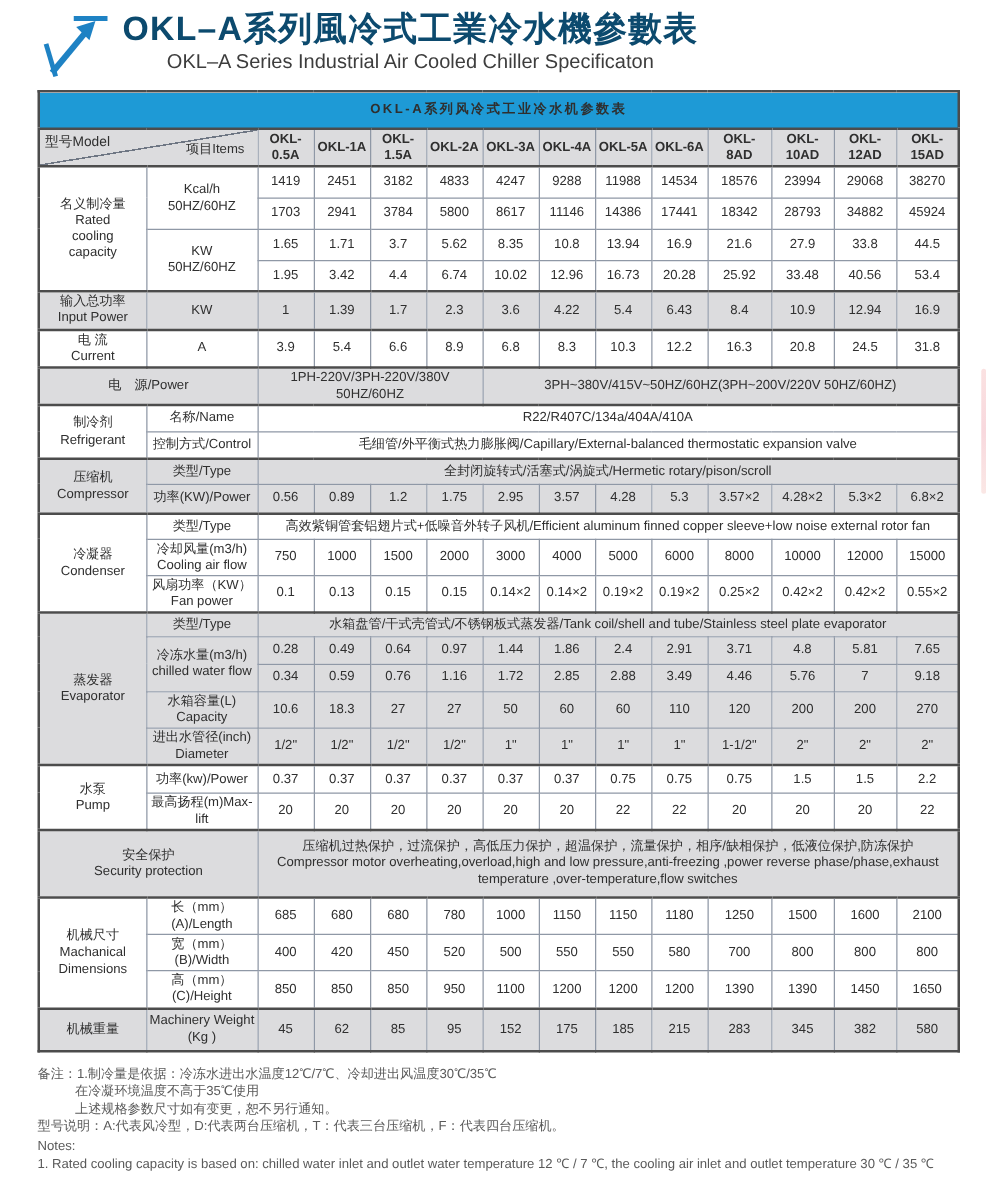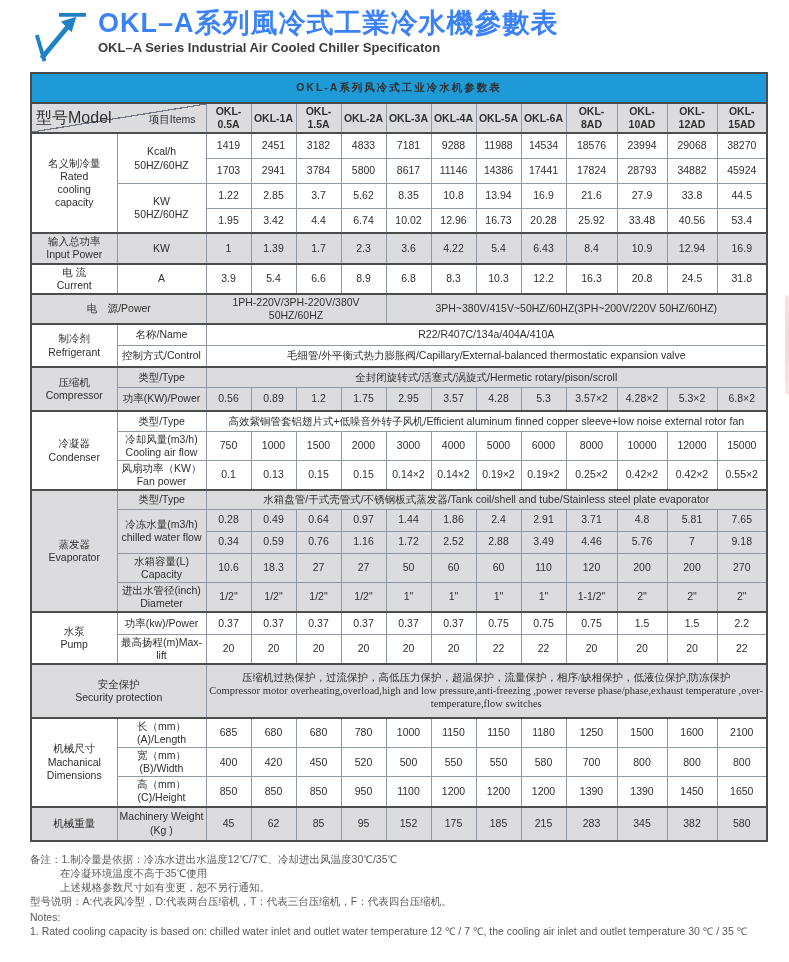--- a/index.html
+++ b/index.html
@@ -10,22 +10,22 @@
     color: #3a3a3a;
     overflow: hidden;
     position: relative;
   }
   .page { padding: 8px 28px 0 30px; position: relative; }
 
   
   .doc-header { display: flex; align-items: flex-start; gap: 10px; margin-bottom: 8px; }
   .logo { width: 58px; height: 54px; flex: 0 0 auto; margin-top: 2px; }
   .titles { line-height: 1.15; }
-  .title-cn { font-size: 27px; font-weight: bold; letter-spacing: 1px; color: #3b82f6; }
-  .title-en { font-size: 13px; font-weight: bold; color: #3d3d3d; margin-top: 2px; }
+  .title-cn { font-size: 27px; font-weight: bold; letter-spacing: 1px; color: #0c4a6e; }
+  .title-en { font-size: 16px; font-weight: normal; color: #3d3d3d; margin-top: 2px; text-align: center; }
 
   
   table.spec { border-collapse: collapse; table-layout: fixed; width: 731px; }
   table.spec td, table.spec th {
     border: 1px solid #8f98a6;
     font-size: 10.5px;
     text-align: center;
     vertical-align: middle;
     white-space: pre-line;
     padding: 1px 2px;
@@ -44,31 +44,31 @@
     font-size: 19px;
     font-weight: bold;
     letter-spacing: 2px;
     border: 2px solid #4c4c4c;
   }
   td.model { font-weight: bold; font-size: 10.5px; }
   td.glabel { font-size: 10.5px; margin-left: 41px; }
   td.ilabel { font-size: 10.5px; }
   td.val { font-size: 10.5px; }
   td.span { font-size: 10.5px; }
-  td.sectext { text-align: left; padding: 3px 8px; line-height: 1.55; font-family: Liberation Serif, serif; }
+  td.sectext { text-align: left; padding: 3px 8px; line-height: 1.55; }
 
   td.corner { position: relative; padding: 0; }
   td.corner::after {
     content: "";
     position: absolute; inset: 0;
     background: linear-gradient(to bottom right,
       transparent calc(50% - 0.6px), #6e7683 calc(50% - 0.6px),
       #6e7683 calc(50% + 0.6px), transparent calc(50% + 0.6px));
   }
-  .corner-model { position: absolute; left: 4px; top: 4px; font-size: 16px; z-index: 1; }
+  .corner-model { position: absolute; left: 4px; top: 4px; font-size: 11px; z-index: 1; }
   .corner-items { position: absolute; right: 10px; bottom: 6px; font-size: 10.5px; z-index: 1; }
 
   
   .notes { margin-top: 10px; font-size: 10.5px; color: #5a5a5a; line-height: 1.35; }
   .note { white-space: nowrap; }
   .ind-0 { padding-left: 0; }
   .ind-1 { padding-left: 26px; }
   .ind-2 { padding-left: 30px; }
   .notes-en { margin-top: 2px; }
 
@@ -137,48 +137,48 @@
           <td rowspan="4" class="glabel">名义制冷量
 Rated
 cooling
 capacity</td>
           <td rowspan="2" class="ilabel">Kcal/h
 50HZ/60HZ</td>
           <td class="val">1419</td>
           <td class="val">2451</td>
           <td class="val">3182</td>
           <td class="val">4833</td>
-          <td class="val">7181</td>
+          <td class="val">4247</td>
           <td class="val">9288</td>
           <td class="val">11988</td>
           <td class="val">14534</td>
           <td class="val">18576</td>
           <td class="val">23994</td>
           <td class="val">29068</td>
           <td class="val">38270</td>
         </tr>
         <tr class="white" style="height: 25px;">
           <td class="val">1703</td>
           <td class="val">2941</td>
           <td class="val">3784</td>
           <td class="val">5800</td>
           <td class="val">8617</td>
           <td class="val">11146</td>
           <td class="val">14386</td>
           <td class="val">17441</td>
-          <td class="val">17824</td>
+          <td class="val">18342</td>
           <td class="val">28793</td>
           <td class="val">34882</td>
           <td class="val">45924</td>
         </tr>
         <tr class="white" style="height: 25px;">
           <td rowspan="2" class="ilabel">KW
 50HZ/60HZ</td>
-          <td class="val">1.22</td>
-          <td class="val">2.85</td>
+          <td class="val">1.65</td>
+          <td class="val">1.71</td>
           <td class="val">3.7</td>
           <td class="val">5.62</td>
           <td class="val">8.35</td>
           <td class="val">10.8</td>
           <td class="val">13.94</td>
           <td class="val">16.9</td>
           <td class="val">21.6</td>
           <td class="val">27.9</td>
           <td class="val">33.8</td>
           <td class="val">44.5</td>
@@ -326,21 +326,21 @@
           <td class="val">4.8</td>
           <td class="val">5.81</td>
           <td class="val">7.65</td>
         </tr>
         <tr class="gray" style="height: 22px; margin-top: 40px;">
           <td class="val">0.34</td>
           <td class="val">0.59</td>
           <td class="val">0.76</td>
           <td class="val">1.16</td>
           <td class="val">1.72</td>
-          <td class="val">2.52</td>
+          <td class="val">2.85</td>
           <td class="val">2.88</td>
           <td class="val">3.49</td>
           <td class="val">4.46</td>
           <td class="val">5.76</td>
           <td class="val">7</td>
           <td class="val">9.18</td>
         </tr>
         <tr class="gray" style="height: 27px;">
           <td class="ilabel">水箱容量(L)
 Capacity</td>

